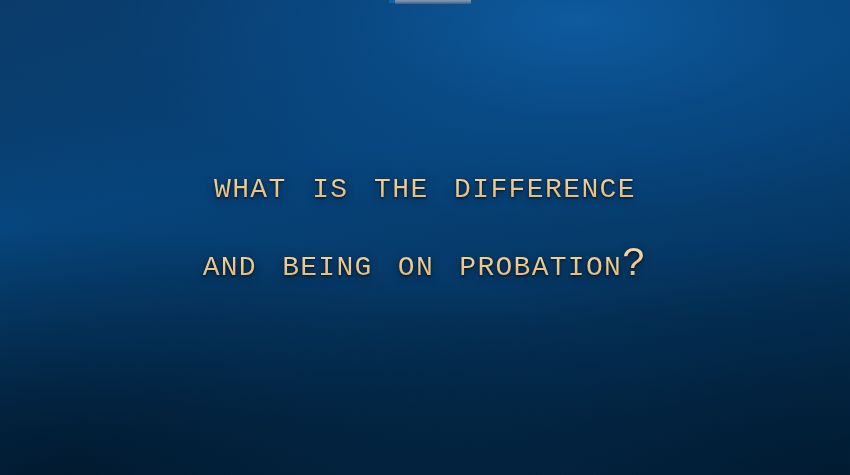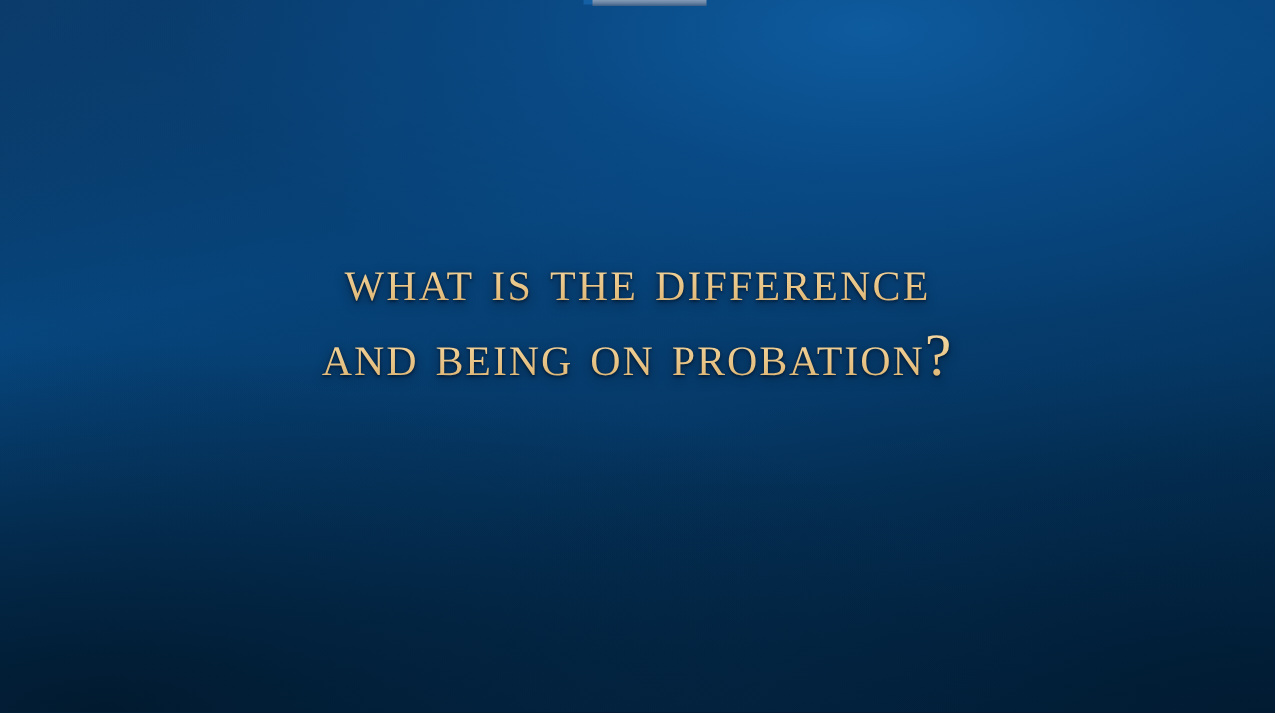--- a/index.html
+++ b/index.html
@@ -5,21 +5,21 @@
   html, body {
     margin: 0;
     padding: 0;
     background: #000;
   }
   #screen {
     position: relative;
     width: 850px;
     height: 475px;
     overflow: hidden;
-    font-family: Liberation Serif, serif;
+    font-family: Liberation Mono, monospace;
     
     background-color: #0a3a68;
     background-image:
       radial-gradient(120% 95% at 68% 4%,
         rgba(14, 92, 160, 0.95) 0%,
         rgba(9, 74, 134, 0.80) 22%,
         rgba(6, 58, 106, 0.45) 45%,
         rgba(3, 38, 70, 0.15) 68%,
         rgba(2, 32, 60, 0.00) 88%),
       radial-gradient(100% 70% at 8% 100%,
@@ -83,21 +83,21 @@
       #e0b978 78%,
       #d8ae68 100%);
     -webkit-background-clip: text;
     background-clip: text;
     -webkit-text-fill-color: transparent;
     filter: drop-shadow(0 1px 1px rgba(0, 14, 32, 0.78))
             drop-shadow(0 2px 4px rgba(0, 10, 26, 0.45));
     white-space: nowrap;
   }
   .title-line.l2 { letter-spacing: 0.030em; }
-  .title-line.l3 { letter-spacing: 0.032em; }
+  .title-line.l3 { letter-spacing: 0.032em; margin-top: 28px; }
 </style>
 </head>
 <body>
 
 <div id="screen">
 
   <div id="top-chrome-accent"></div>
   <div id="top-chrome"></div>
 
   <div id="title-block">

